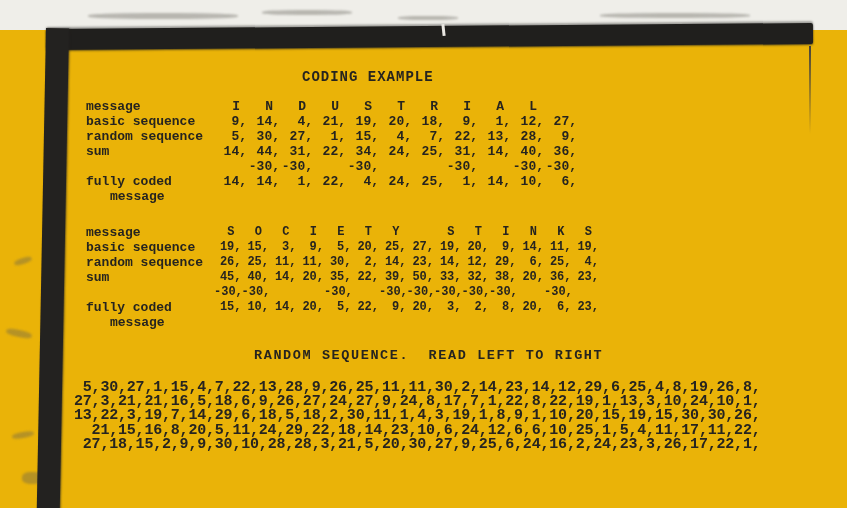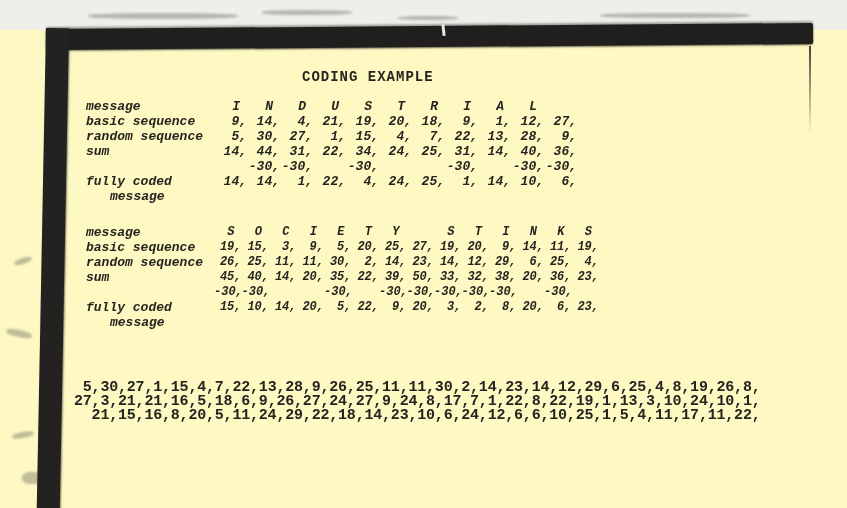--- a/index.html
+++ b/index.html
@@ -1,20 +1,20 @@
 <!DOCTYPE html>
 <html><head>
 <meta charset="utf-8">
 <style>
   * { margin: 0; padding: 0; box-sizing: border-box; }
   html, body { width: 847px; height: 508px; overflow: hidden; }
   body { font-family: "Liberation Mono", monospace; background: #f7f6f2; }
 
   .scan { position: absolute; left: 0; top: 0; width: 847px; height: 508px;
-          background: #fef9c3; overflow: hidden; }
+          background: #eab308; overflow: hidden; }
 
   
   .top-strip { position: absolute; left: 0; top: 0; width: 847px; height: 30px;
                background: #efeee9; }
   .smudge { position: absolute; background: rgba(95,92,85,0.38); filter: blur(1px);
             border-radius: 40%; }
 
   
   .frame-top { position: absolute; left: 46px; top: 26px; width: 767px; height: 21px;
                background: #201f1d; transform: rotate(-0.45deg);
@@ -29,21 +29,21 @@
                 background: linear-gradient(#44423e, rgba(68,66,62,0)); }
 
   
   .ink { color: #26241f; }
   .title { position: absolute; left: 302px; top: 69px; font-size: 14px; line-height: 16px;
            font-weight: 700; letter-spacing: 1px; white-space: pre; }
 
   .ctable { position: absolute; left: 86px; }
   #table-0 { top: 99px;  --cw: 33px;   --cf: 13px; }
   #table-1 { top: 225px; --cw: 27.5px; --cf: 12px; }
-  .trow { display: flex; height: 15px; line-height: 15px; font-weight: 700; font-style: italic; }
+  .trow { display: flex; height: 15px; line-height: 15px; font-weight: 700; }
   .tlabel { width: 128px; font-size: 13px; white-space: pre; flex: none; }
   .tlabel.indent { padding-left: 24px; }
   .tcell { width: var(--cw); flex: none; text-align: right; font-size: var(--cf);
            white-space: pre; }
   .tcell.letter { padding-right: 7px; }
 
   .rand-heading { position: absolute; left: 254px; top: 348px; font-size: 13.5px;
                   line-height: 15px; font-weight: 700; letter-spacing: 1.6px;
                   white-space: pre; }
   .rand-rows { position: absolute; left: 74px; top: 381px; text-align: right; }
@@ -262,18 +262,21 @@
         <div class="tcell">8,</div>
         <div class="tcell">20,</div>
         <div class="tcell">6,</div>
         <div class="tcell">23,</div>
       </div>
       <div class="trow">
         <div class="tlabel indent">message</div>
       </div>
     </div>
 
+  <div class="rand-heading ink">RANDOM SEQUENCE.  READ LEFT TO RIGHT</div>
   <div class="rand-rows ink" id="rand-rows">
       <div class="rrow">5,30,27,1,15,4,7,22,13,28,9,26,25,11,11,30,2,14,23,14,12,29,6,25,4,8,19,26,8,</div>
       <div class="rrow">27,3,21,21,16,5,18,6,9,26,27,24,27,9,24,8,17,7,1,22,8,22,19,1,13,3,10,24,10,1,</div>
+      <div class="rrow">13,22,3,19,7,14,29,6,18,5,18,2,30,11,1,4,3,19,1,8,9,1,10,20,15,19,15,30,30,26,</div>
       <div class="rrow">21,15,16,8,20,5,11,24,29,22,18,14,23,10,6,24,12,6,6,10,25,1,5,4,11,17,11,22,</div>
+      <div class="rrow">27,18,15,2,9,9,30,10,28,28,3,21,5,20,30,27,9,25,6,24,16,2,24,23,3,26,17,22,1,</div>
     </div>
 </div>
 
 </body></html>

